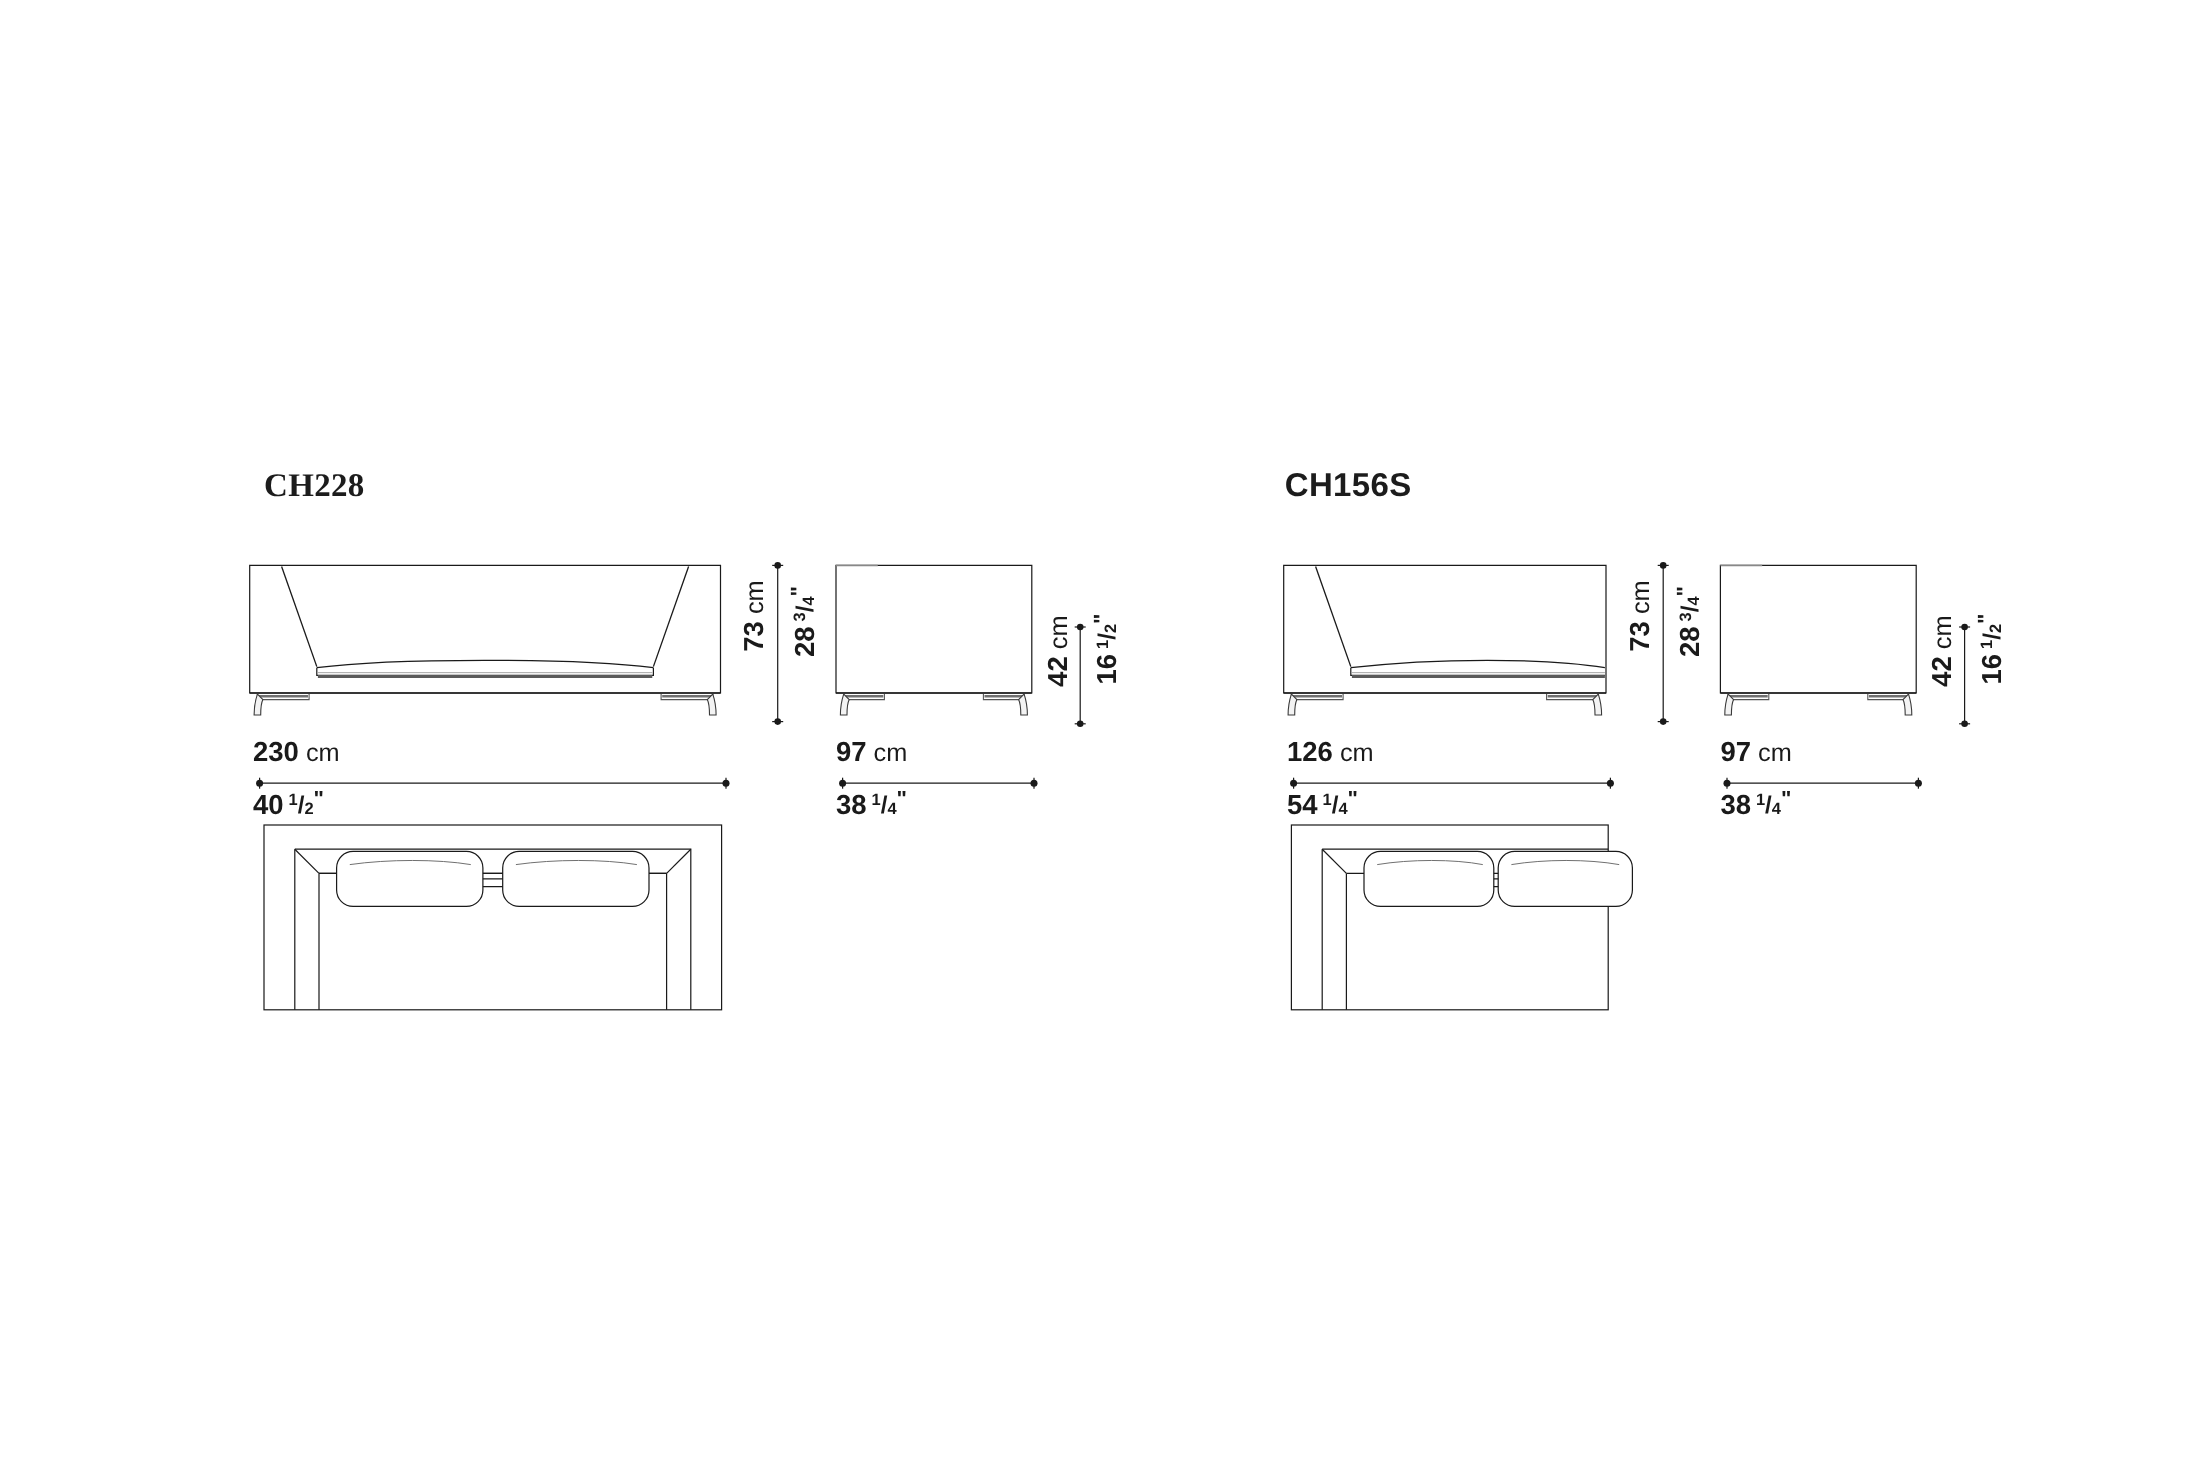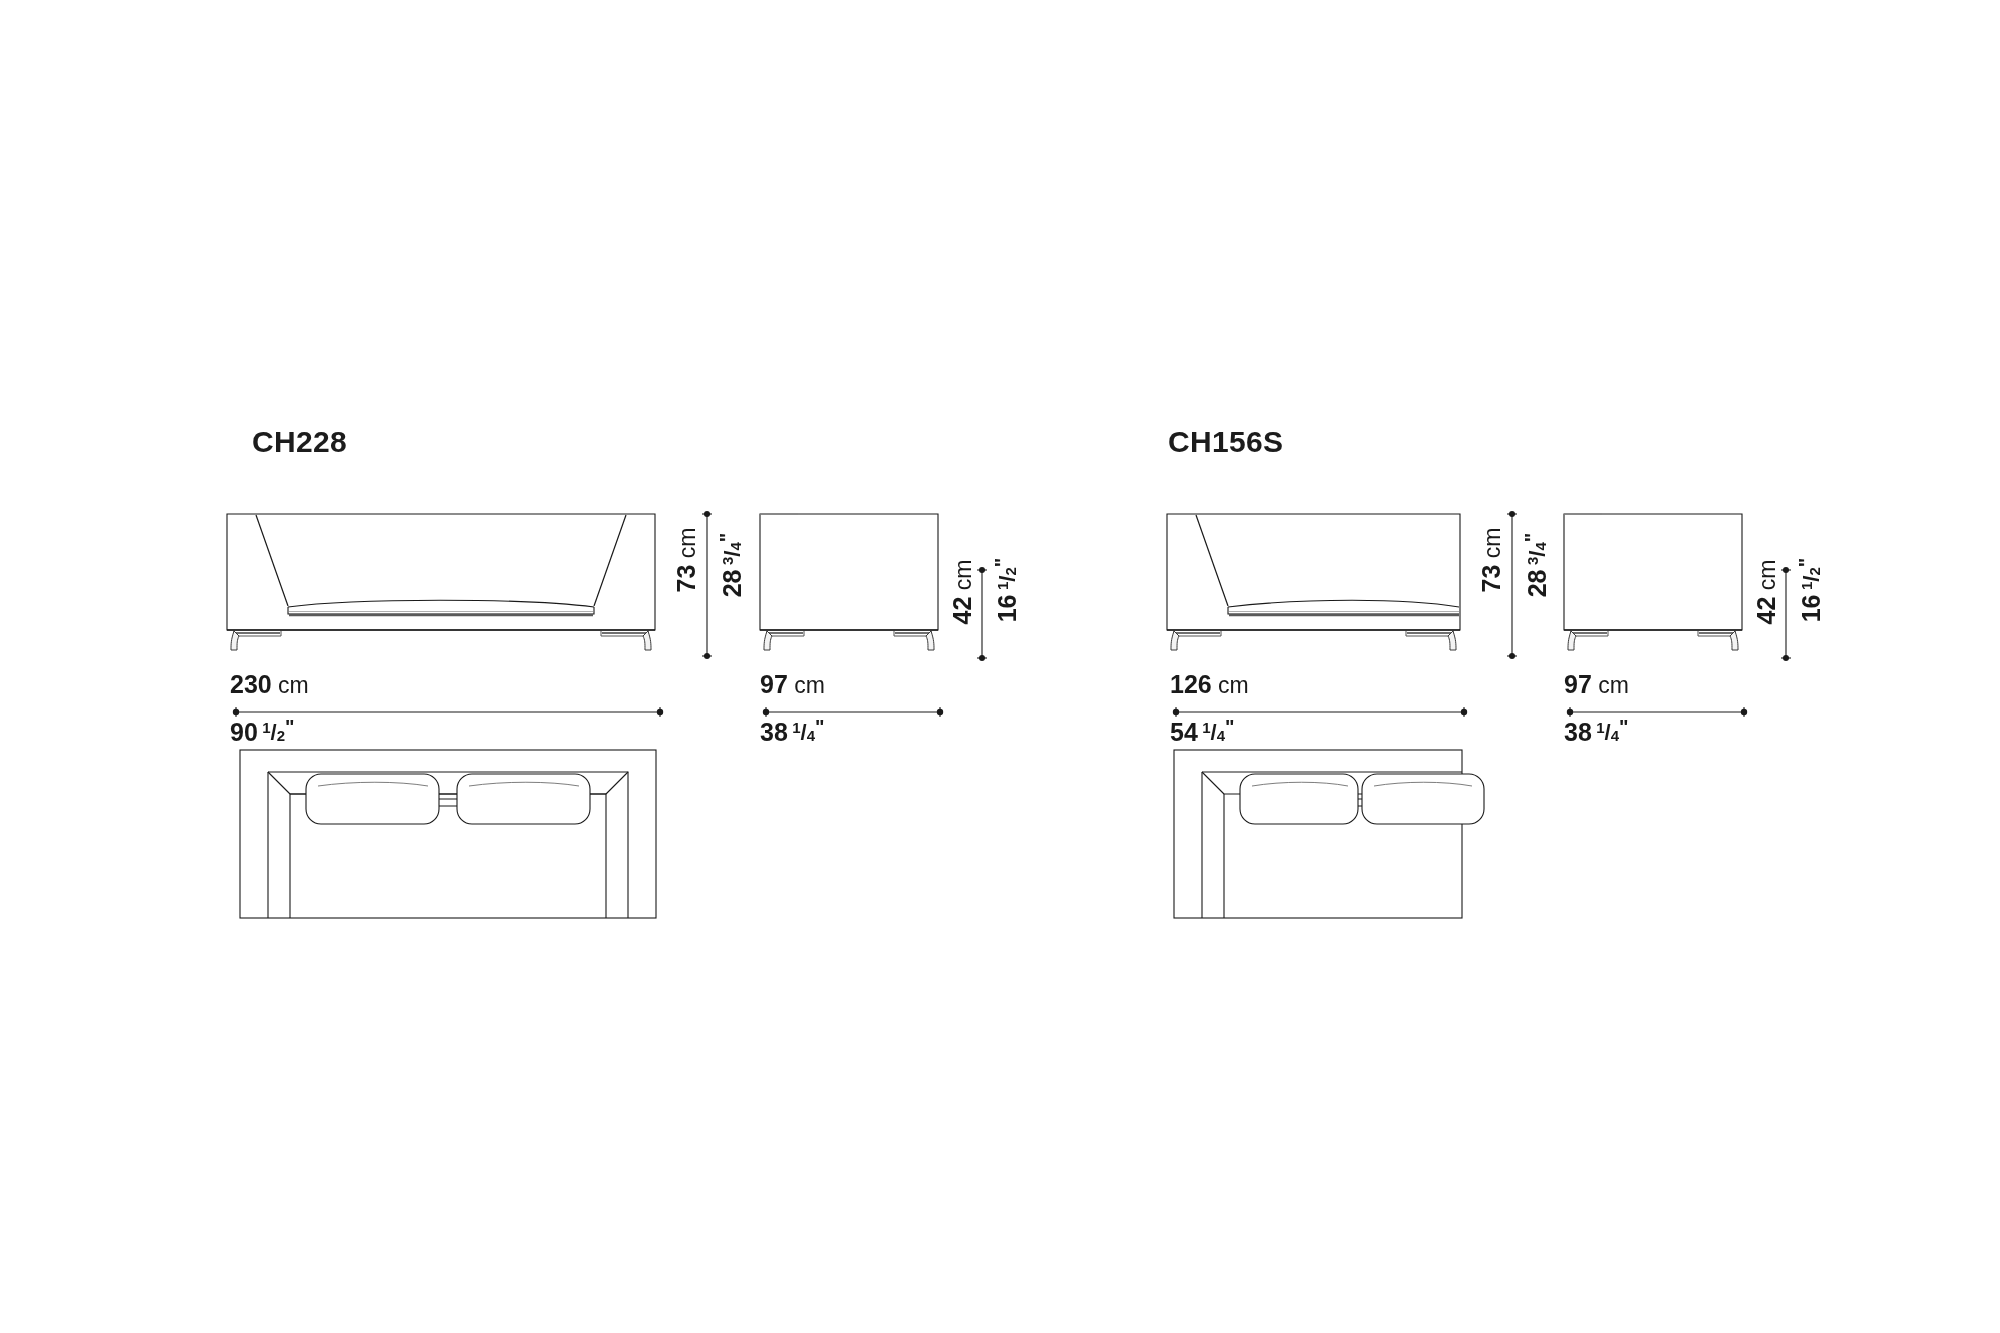--- a/index.html
+++ b/index.html
@@ -91,21 +91,21 @@
     overflow: visible;
   }
 </style>
 </head>
 <body>
 
 <div class="sheet">
 
   <div class="product" style="left:0;top:0;width:1000px;height:1333px;">
 
-    <div class="product-title" style="left:252px; top:425px;">CH228</div>
+    <div class="product-title" style="left:240px; top:425px;font-family:Liberation Serif, serif;">CH228</div>
 
     <div class="view" style="left:225px; top:512px;">
       <svg width="432" height="140" viewBox="0 0 432 140">
         <g fill="none" stroke="#1a1a1a" stroke-width="1.1">
 
           <path d="M2,2 L430,2 L430,118 L2,118 Z"></path>
 
           <path d="M31,3 L63,94" stroke-width="1.2"></path>
 
           <path d="M401,3 L369,94" stroke-width="1.2"></path>
@@ -189,21 +189,21 @@
     <svg class="dimline" style="left:228px; top:705px;" width="440" height="14">
       <g stroke="#1a1a1a" stroke-width="1.1">
         <line x1="8" y1="7" x2="432" y2="7"></line>
         <line x1="8" y1="2" x2="8" y2="12"></line>
         <line x1="432" y1="2" x2="432" y2="12"></line>
       </g>
       <circle cx="8" cy="7" r="3.2" fill="#1a1a1a"></circle>
       <circle cx="432" cy="7" r="3.2" fill="#1a1a1a"></circle>
     </svg>
     <div class="dim dim-h" style="left:230px; top:716px; width:430px;">
-      <span class="dim-num">90</span><span>&nbsp;</span><span class="frac"><sup>1</sup><span class="sl">/</span><sub>2</sub></span><span class="qt">"</span>
+      <span class="dim-num">40</span><span>&nbsp;</span><span class="frac"><sup>1</sup><span class="sl">/</span><sub>2</sub></span><span class="qt">"</span>
     </div>
 
     <div class="dim dim-h" style="left:760px; top:670px; width:180px;">
       <span class="dim-num">97</span><span class="dim-unit">&nbsp;</span><span class="dim-unit">cm</span>
     </div>
     <svg class="dimline" style="left:758px; top:705px;" width="190" height="14">
       <g stroke="#1a1a1a" stroke-width="1.1">
         <line x1="8" y1="7" x2="182" y2="7"></line>
         <line x1="8" y1="2" x2="8" y2="12"></line>
         <line x1="182" y1="2" x2="182" y2="12"></line>

